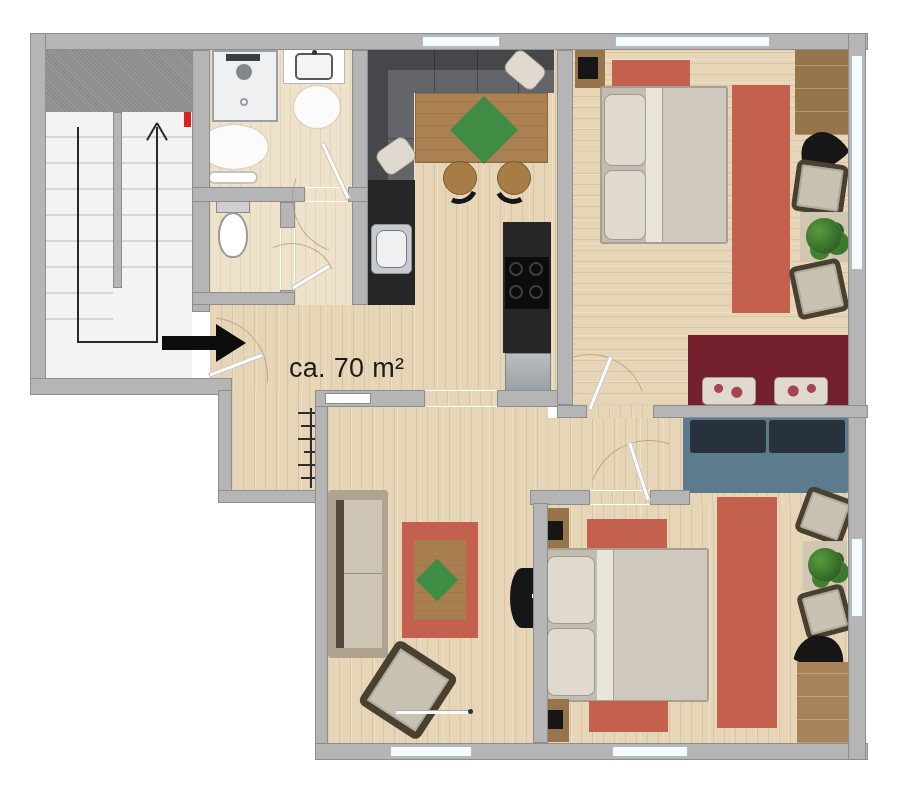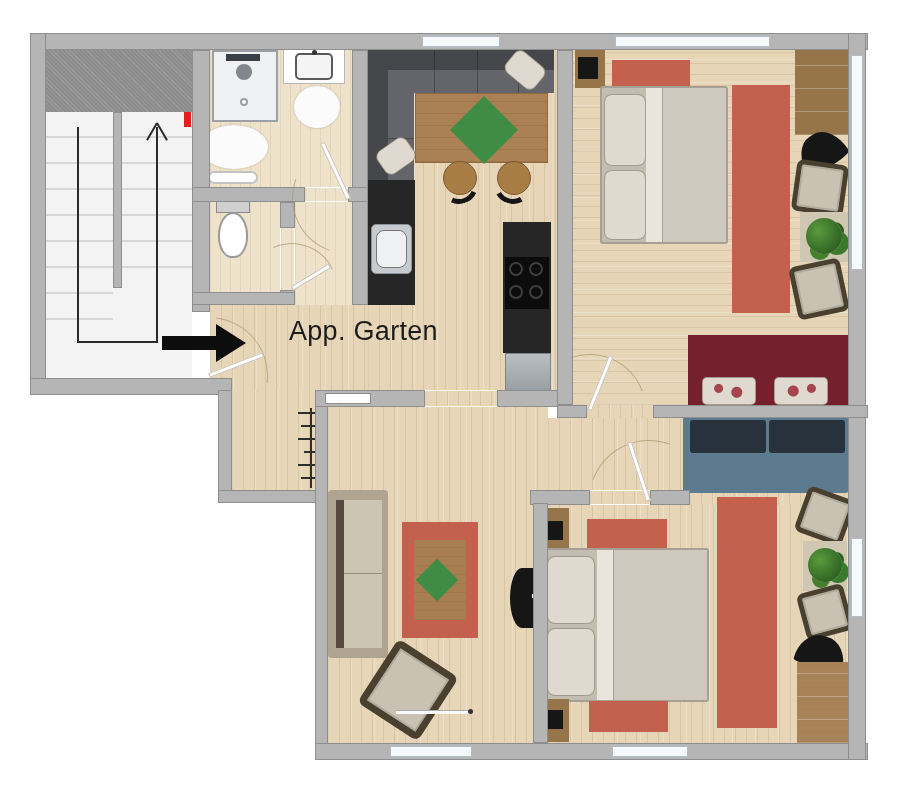--- a/index.html
+++ b/index.html
@@ -201,15 +201,15 @@
   <div class="a leaf" style="left:346px;top:137px;width:5px;height:62px;transform:rotate(-25deg);transform-origin:bottom center"></div>
   <div class="a arc" style="left:247px;top:243px;width:90px;height:90px;border-top-color:rgba(170,150,110,.7);transform:rotate(20deg)"></div>
   <div class="a leaf" style="left:292px;top:286px;width:44px;height:5px;transform:rotate(-31deg);transform-origin:left center"></div>
   <div class="a arc" style="left:534px;top:354px;width:112px;height:112px;border-top-color:rgba(170,150,110,.7);transform:rotate(25deg)"></div>
   <div class="a leaf" style="left:587px;top:352px;width:5px;height:58px;transform:rotate(22deg);transform-origin:bottom center"></div>
   <div class="a arc" style="left:589px;top:440px;width:120px;height:120px;border-top-color:rgba(170,150,110,.7);transform:rotate(-25deg)"></div>
   <div class="a leaf" style="left:646px;top:439px;width:5px;height:62px;transform:rotate(-18deg);transform-origin:bottom center"></div>
 
   <div class="a" style="left:162px;top:336px;width:54px;height:14px;background:var(--arrow)"></div>
   <div class="a" style="left:216px;top:324px;width:0;height:0;border-top:19px solid transparent;border-bottom:19px solid transparent;border-left:30px solid var(--arrow)"></div>
-  <div class="a lbl" style="left:289px;top:316px">App. Garten</div>
+  <div class="a lbl" style="left:289px;top:353px">ca. 70 m²</div>
 
 </div>
 
 </body></html>

